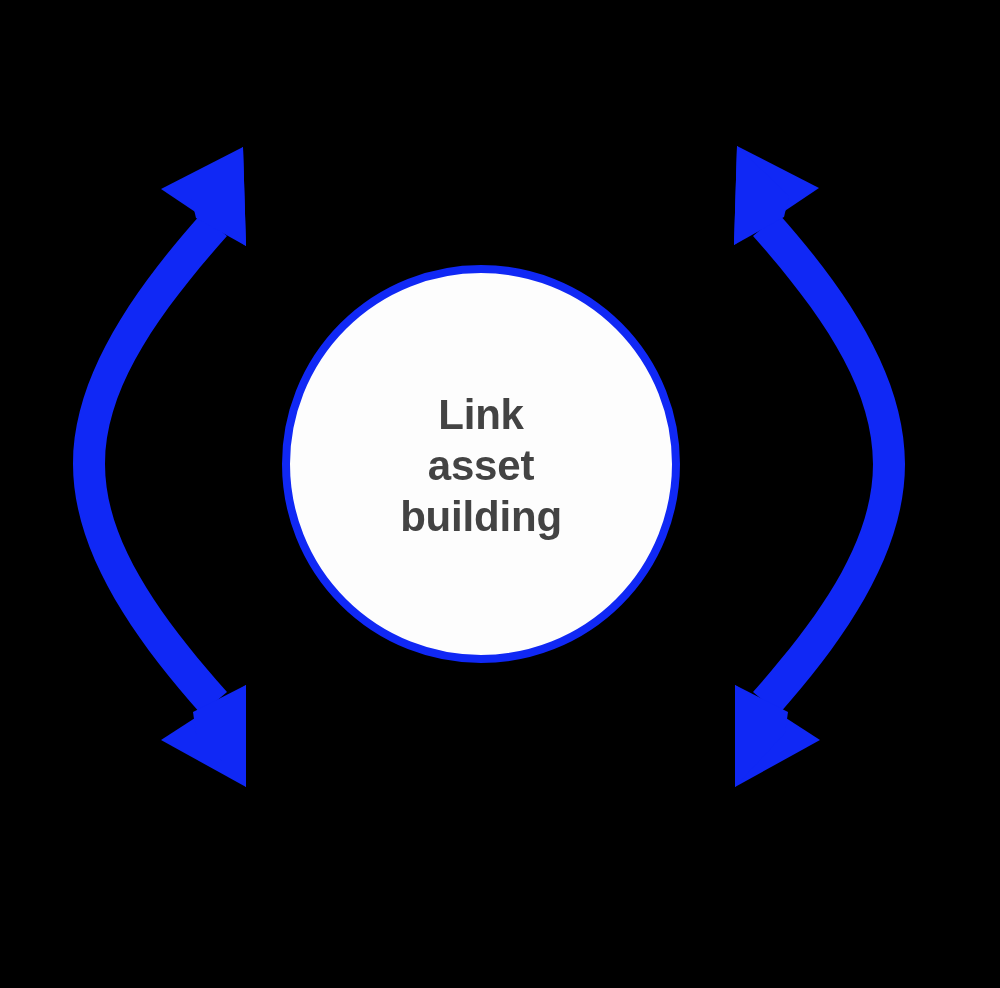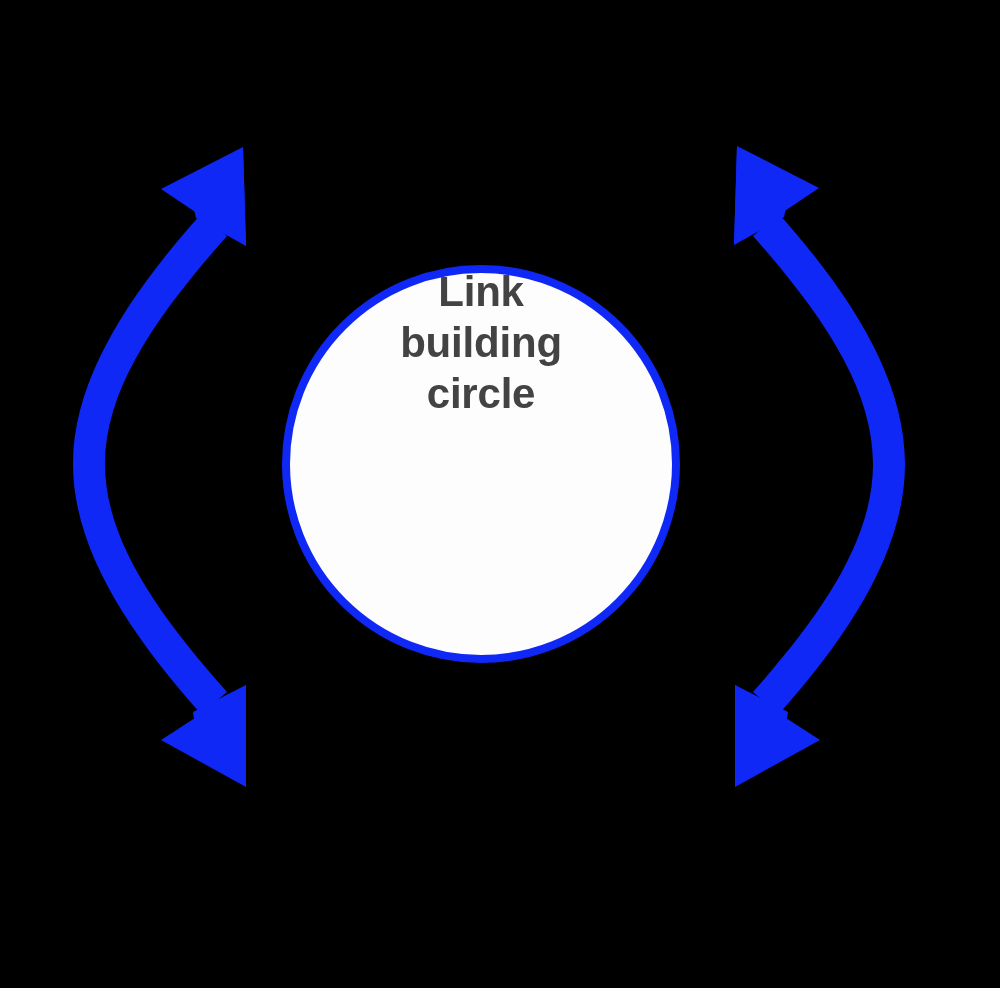--- a/index.html
+++ b/index.html
@@ -37,21 +37,21 @@
   }
   .center-label {
     position: absolute;
     left: 282px;
     top: 266px;
     width: 398px;
     height: 398px;
     display: flex;
     flex-direction: column;
     align-items: center;
-    justify-content: flex-start;
+    justify-content: center;
     text-align: center;
     color: #434343;
     font-family: "Liberation Sans", sans-serif;
     font-size: 42px;
     font-weight: bold;
     line-height: 51px;
     letter-spacing: -0.2px;
     -webkit-font-smoothing: antialiased;
     pointer-events: none;
   }
@@ -98,17 +98,17 @@
 
       <polygon class="arrow-shape" points="735,787 820,740 735,685" fill="#1028f5"></polygon>
       <polygon class="arrow-shape" points="735,787 735,685 788,712 785,733" fill="#1028f5"></polygon>
     </g>
 
     <circle class="center-circle-shape" cx="481" cy="464" r="195" fill="#fdfdfd" stroke="#1028f5" stroke-width="8"></circle>
   </svg>
 
   <div class="center-label" style="color: rgb(67, 67, 67);">
     <span class="line">Link</span>
+    <span class="line">asset</span>
     <span class="line">building</span>
-    <span class="line">circle</span>
   </div>
 
 </div>
 
 </body></html>

